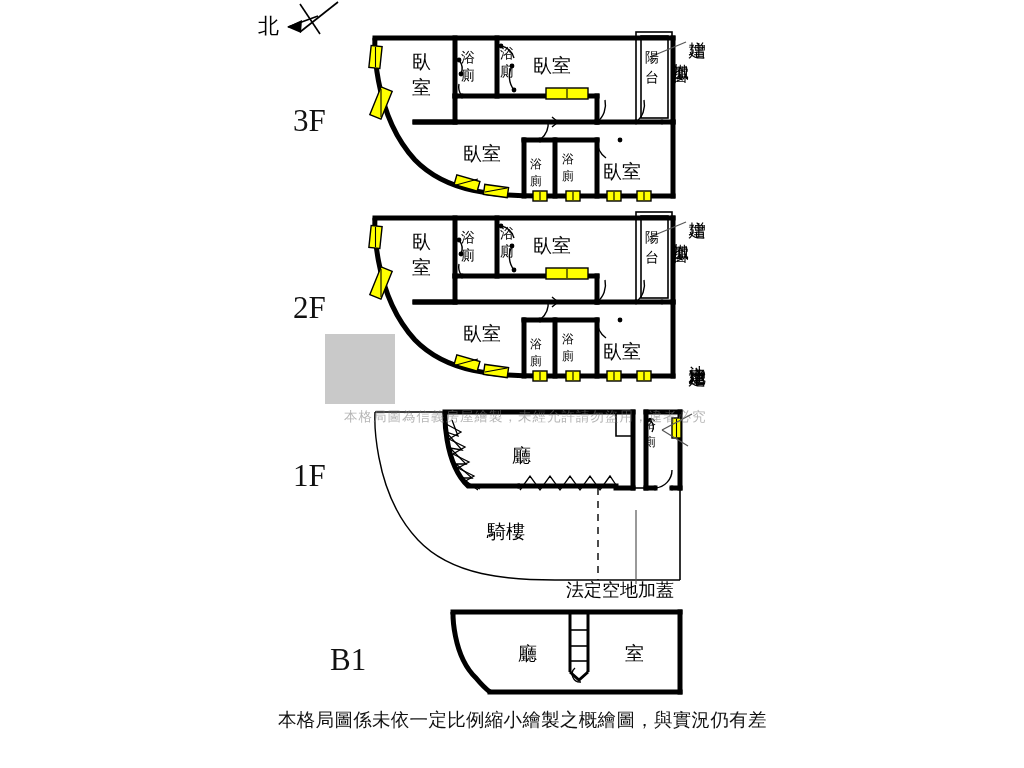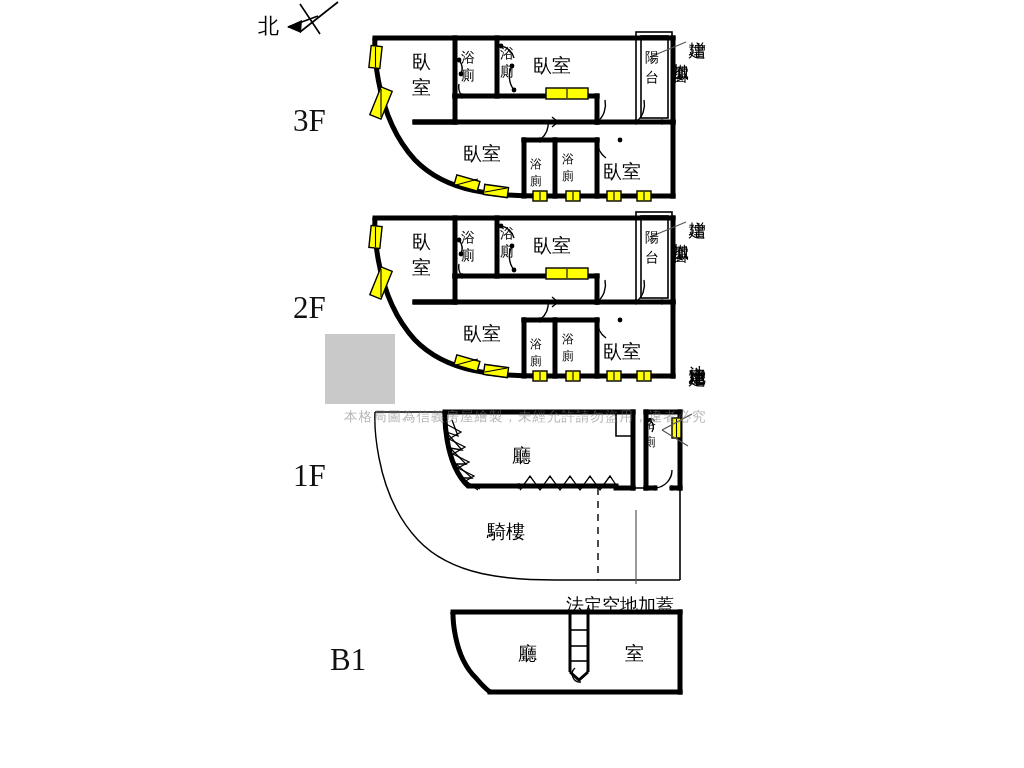--- a/index.html
+++ b/index.html
@@ -106,21 +106,20 @@
     text-orientation: upright;
     line-height: 1.05;
     letter-spacing: 1px;
   }
   .htext {
     position: absolute;
     font-family: "DejaVu Sans", sans-serif;
     font-size: 17px;
     color: #000;
     white-space: nowrap;
-    margin-top: 15px;
   }
 </style>
 </head>
 <body>
 
 <div id="root">
 
   <svg class="plan" viewBox="0 0 1024 768">
 
     <g>
@@ -464,15 +463,16 @@
   <div class="vtext" style="left:688px; top:352px;">法定空地增建</div>
 
   <div class="htext" style="left:566px; top:578px; font-size:18px;">法定空地加蓋</div>
 
   <div id="watermark">
     <div id="wm-mark"></div>
   </div>
   <div id="wm-disclaimer">本格局圖為信義房屋繪製，未經允許請勿盜用，違者必究</div>
 
   <div id="caption-block">
+    <div>本格局圖係未依一定比例縮小繪製之概繪圖，與實況仍有差</div>
   </div>
 
 </div>
 
 </body></html>

